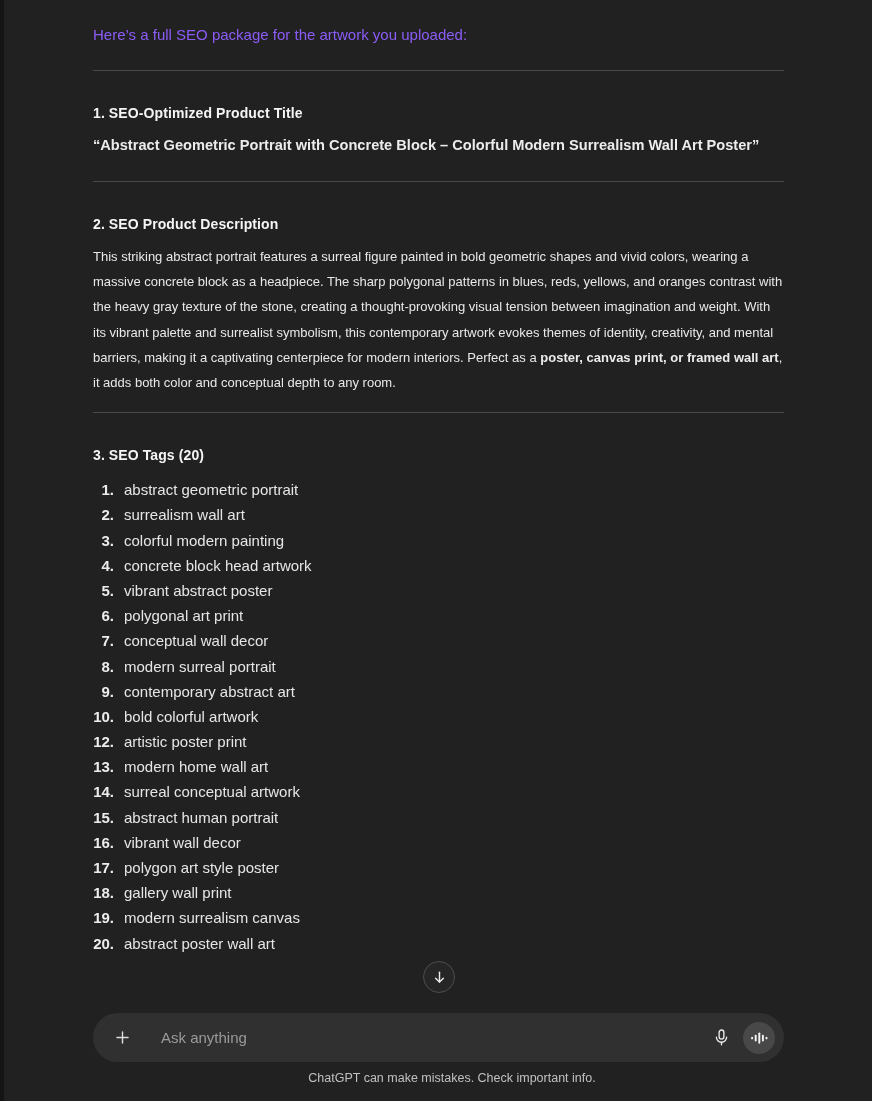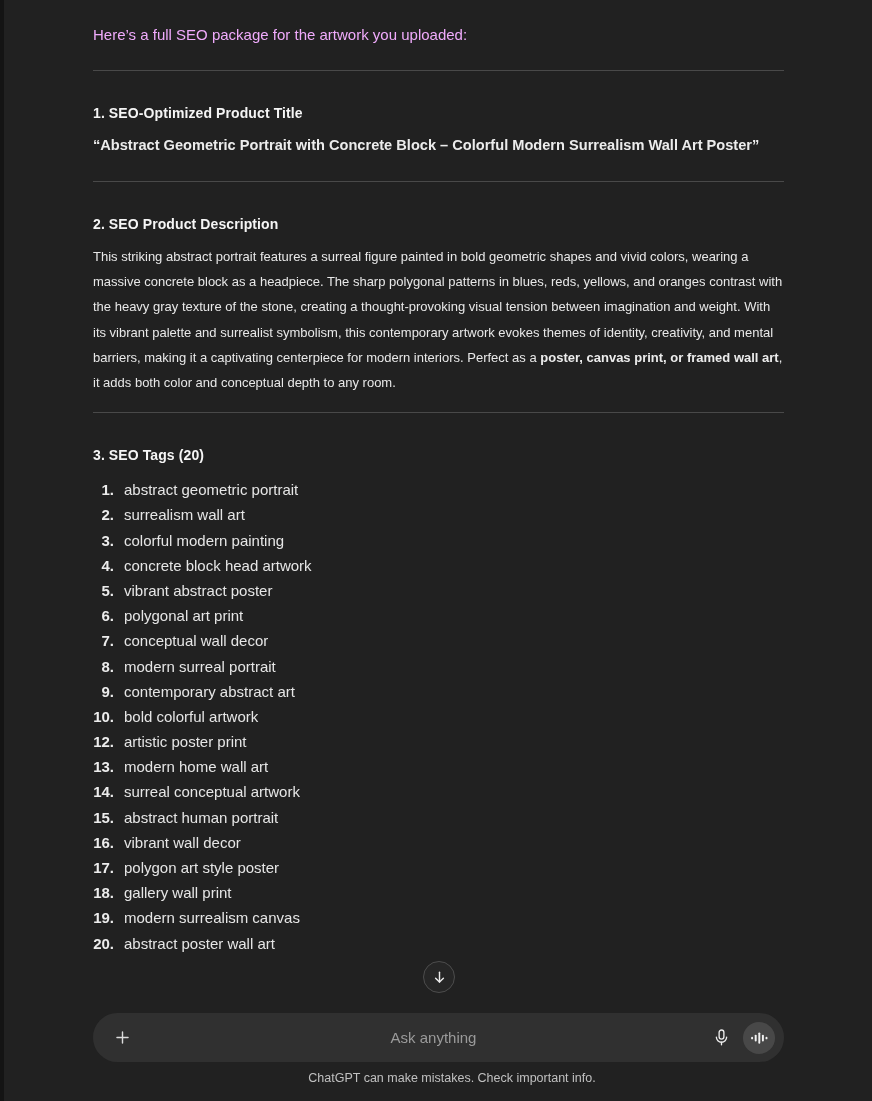--- a/index.html
+++ b/index.html
@@ -13,21 +13,21 @@
   }
   .left-edge {
     position:absolute; left:0; top:0; width:4px; height:1101px;
     background:#141414;
   }
   .conversation {
     position:absolute; left:93px; top:0; width:691px;
   }
   .intro {
     margin-top:25px;
-    font-size:15px; line-height:20px; color:#f0abfc;
+    font-size:15px; line-height:20px; color:#8b5cf6;
   }
   hr.divider {
     border:none; border-top:1px solid #494949;
     margin-top:25px;
   }
   hr.divider.after-quote { margin-top:26px; }
   hr.divider.after-desc  { margin-top:17px; }
   h3.section-heading {
     margin-top:32px;
     font-size:14px; line-height:20px; font-weight:700; color:#f5f5f5;
@@ -72,21 +72,21 @@
   .icon-btn {
     background:transparent; border:none; cursor:pointer;
     display:flex; align-items:center; justify-content:center; padding:0;
   }
   .attach-btn { width:30px; height:30px; margin-left:14px; }
   .chat-input {
     flex:1 1 auto; min-width:0;
     background:transparent; border:none; outline:none;
     margin-left:24px;
     font-family:"Liberation Sans", sans-serif;
-    font-size:15px; color:#ececec;text-align:center;
+    font-size:15px; color:#ececec;
   }
   .chat-input::placeholder { color:#9a9a9a; opacity:1; }
   .mic-btn { width:30px; height:30px; margin-right:7px; }
   .voice-btn {
     width:32px; height:32px; border-radius:50%;
     background:#484848; margin-right:9px;
     flex:none;
   }
   .footer-note {
     position:absolute; left:16px; top:1070px; width:872px;

